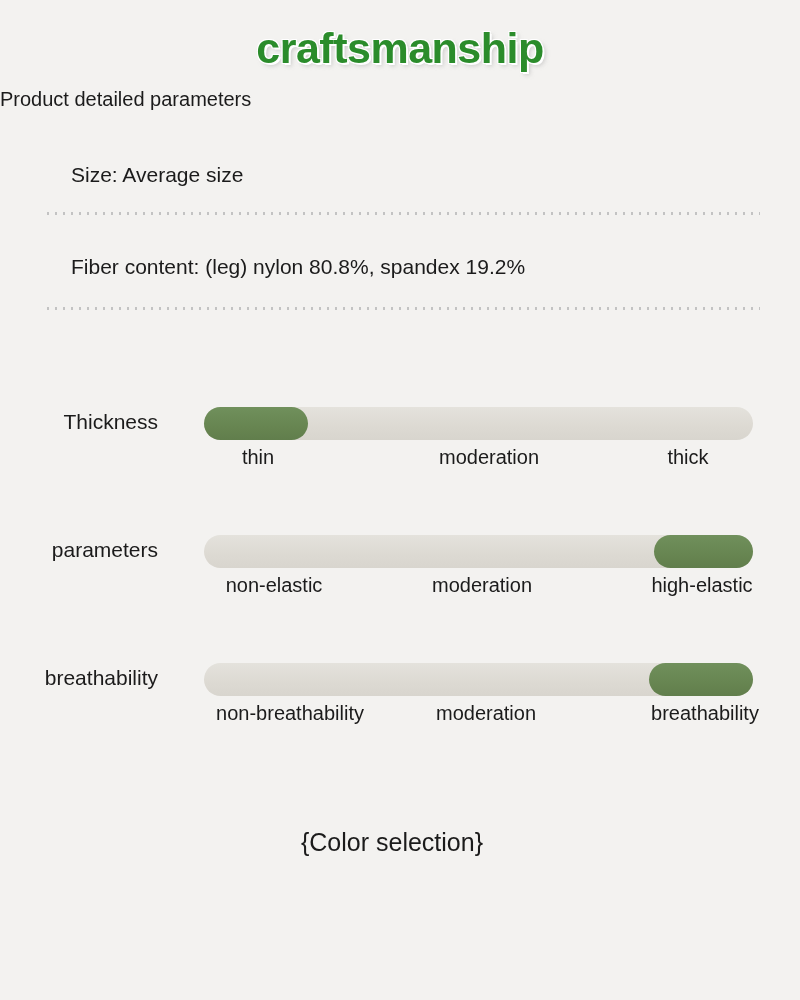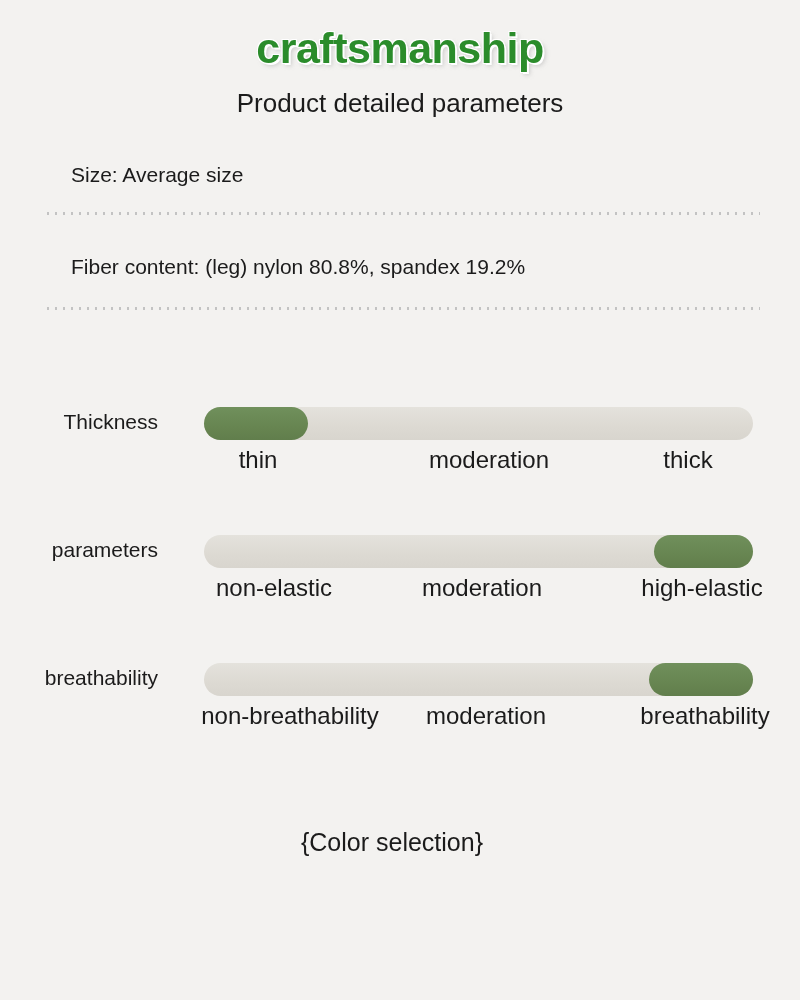--- a/index.html
+++ b/index.html
@@ -40,22 +40,22 @@
       -1px -1px 0 #ffffff,
       1px -1px 0 #ffffff,
       -1px 1px 0 #ffffff,
       3px 3px 4px rgba(170,170,170,0.55);
   }
   .subtitle {
     position: absolute;
     top: 88px;
     left: 0;
     width: 800px;
-    text-align: center;
-    font-size: 26px;
+    text-align: left;
+    font-size: 20px;
     color: #1b1b1b;
   }
 
   
   .spec-row {
     position: absolute;
     left: 16px;
     width: 800px;
   }
   .spec-text {
@@ -112,21 +112,21 @@
   .scale {
     position: absolute;
     left: 204px;
     top: 48px;
     width: 560px;
     height: 30px;
   }
   .scale span {
     position: absolute;
     top: 0;
-    font-size: 24px;
+    font-size: 20px;
     color: #1b1b1b;
     white-space: nowrap;
   }
   .sc-low  { transform: translateX(-50%); }
   .sc-mid  { transform: translateX(-50%); }
   .sc-high { transform: translateX(-50%); }
 
   
   .footer-note {
     position: absolute;

